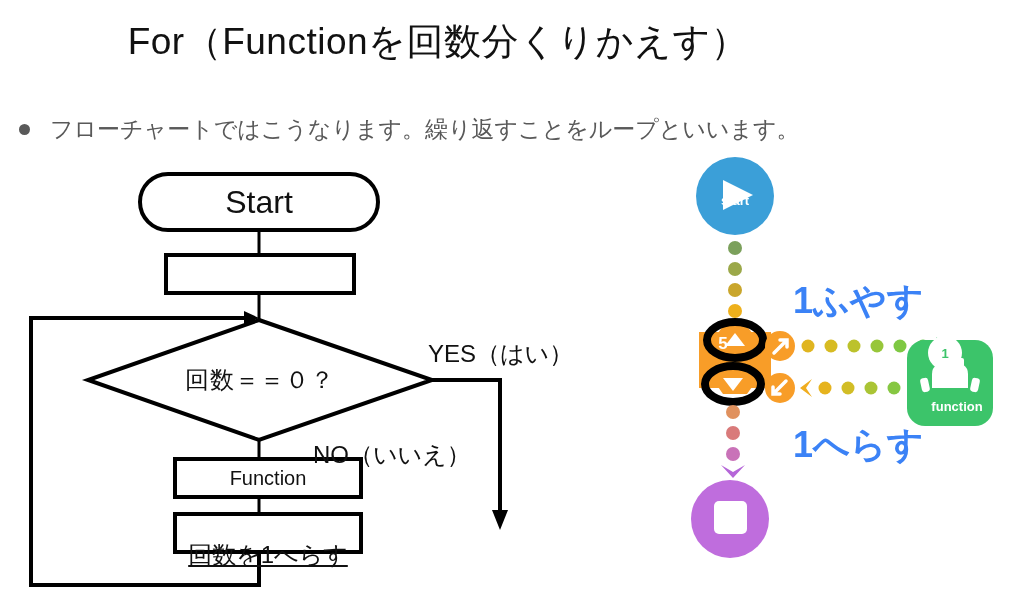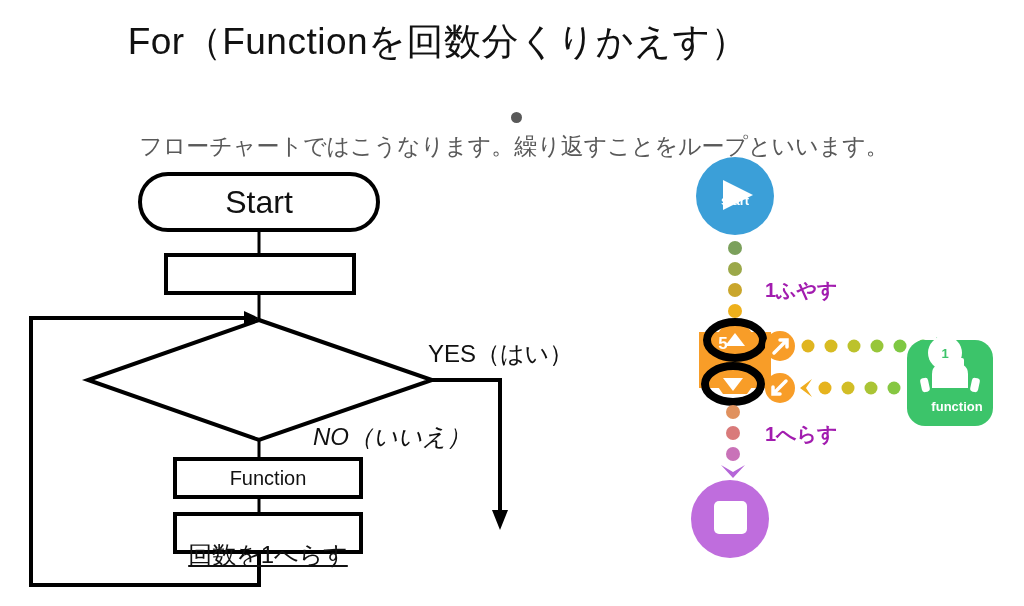--- a/index.html
+++ b/index.html
@@ -13,21 +13,21 @@
   
   .title{
     position:absolute;left:0;top:16px;width:876px;text-align:center;
     font-size:37px;line-height:52px;letter-spacing:0.5px;color:#111;
     white-space:nowrap;
   }
 
   
   .bullet-row{
     position:absolute;left:14px;top:112px;width:1000px;
-    display:flex;align-items:center;gap:6px;flex-direction:column;
+    display:flex;align-items:center;gap:20px;
   }
   .bullet-dot{
     width:11px;height:11px;border-radius:50%;background:#595959;flex:0 0 auto;
     margin-left:5px;
   }
   .bullet-text{
     font-size:23px;line-height:34px;color:#595959;white-space:nowrap;
   }
 
   
@@ -40,28 +40,28 @@
   .node-text{
     position:absolute;display:flex;align-items:center;justify-content:center;
     white-space:nowrap;color:#111;
   }
   .t-start{left:138px;top:14px;width:242px;height:56px;font-size:32px;}
   .t-count5{left:166px;top:95px;width:188px;height:38px;font-size:21px;}
   .t-cond{left:130px;top:200px;width:260px;height:40px;font-size:24px;letter-spacing:1px;}
   .t-func{left:175px;top:299px;width:186px;height:38px;font-size:20px;}
   .t-dec{left:175px;top:376px;width:186px;height:38px;font-size:24px;text-decoration:underline;}
   .l-yes{left:428px;top:178px;}
-  .l-no{left:313px;top:261px;font-style:italic;}
+  .l-no{left:313px;top:279px;}
 
   
   .blocks{position:absolute;left:620px;top:150px;width:404px;height:420px;}
   .blocks svg{position:absolute;left:0;top:0;}
 
   .blk-label{
-    position:absolute;font-size:20px;font-weight:bold;color:#a21caf;white-space:nowrap;
+    position:absolute;font-size:36px;font-weight:bold;color:#3b82f6;white-space:nowrap;margin-left:28px;
   }
   .lab-inc{left:145px;top:127px;}
   .lab-dec{left:145px;top:271px;}
 
   .chip-text{
     position:absolute;display:flex;align-items:center;justify-content:center;
     color:#ffffff;white-space:nowrap;pointer-events:none;
   }
   .c-start{left:80px;top:42px;width:70px;height:16px;font-size:13px;font-weight:bold;}
   .c-end{left:77px;top:363px;width:62px;height:15px;font-size:12px;font-weight:bold;}
@@ -102,20 +102,21 @@
       <rect x="175" y="354" width="186" height="38" fill="#ffffff" stroke="#000000" stroke-width="4"></rect>
 
       <path d="M259 392 L259 425 L31 425 L31 158 L248 158" fill="none" stroke="#000000" stroke-width="4"></path>
       <polygon points="259,158 244,151 244,165" fill="#000000"></polygon>
 
       <path d="M432 220 L500 220 L500 355" fill="none" stroke="#000000" stroke-width="4"></path>
       <polygon points="500,370 492,350 508,350" fill="#000000"></polygon>
     </svg>
 
     <div class="node-text t-start">Start</div>
+    <div class="node-text t-cond">回数＝＝０？</div>
     <div class="node-text t-func">Function</div>
     <div class="node-text t-dec">回数を1へらす</div>
 
     <div class="fl-label l-yes">YES（はい）</div>
     <div class="fl-label l-no">NO（いいえ）</div>
   </div>
 
   <div class="blocks">
     <svg width="404" height="420" viewBox="0 0 404 420">
 

